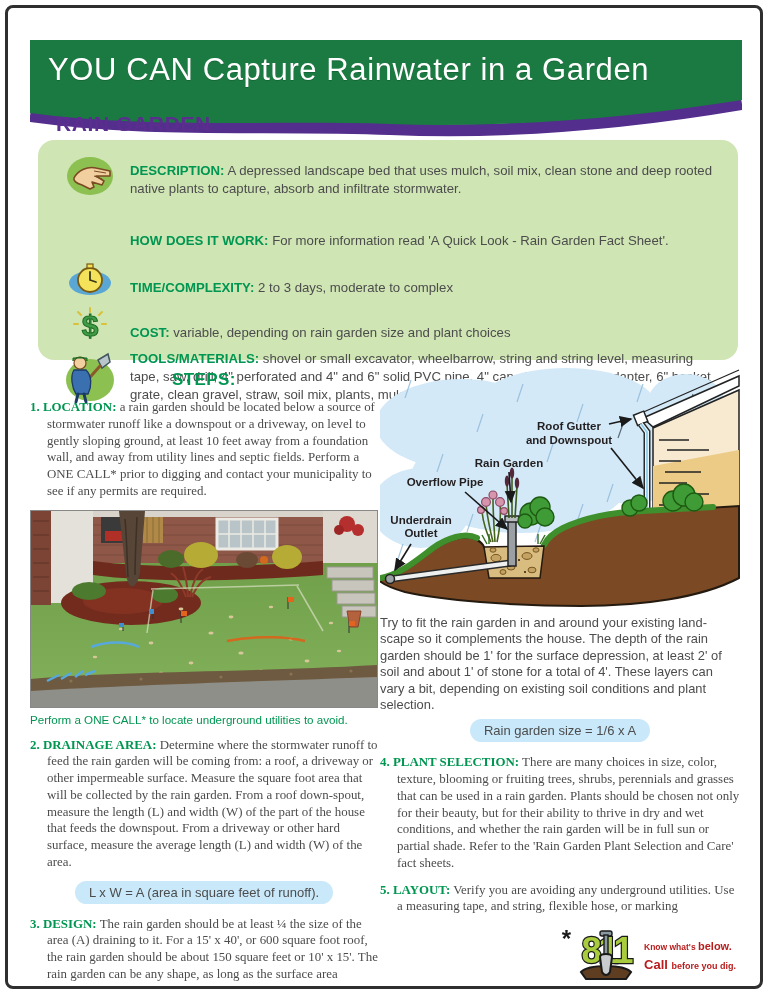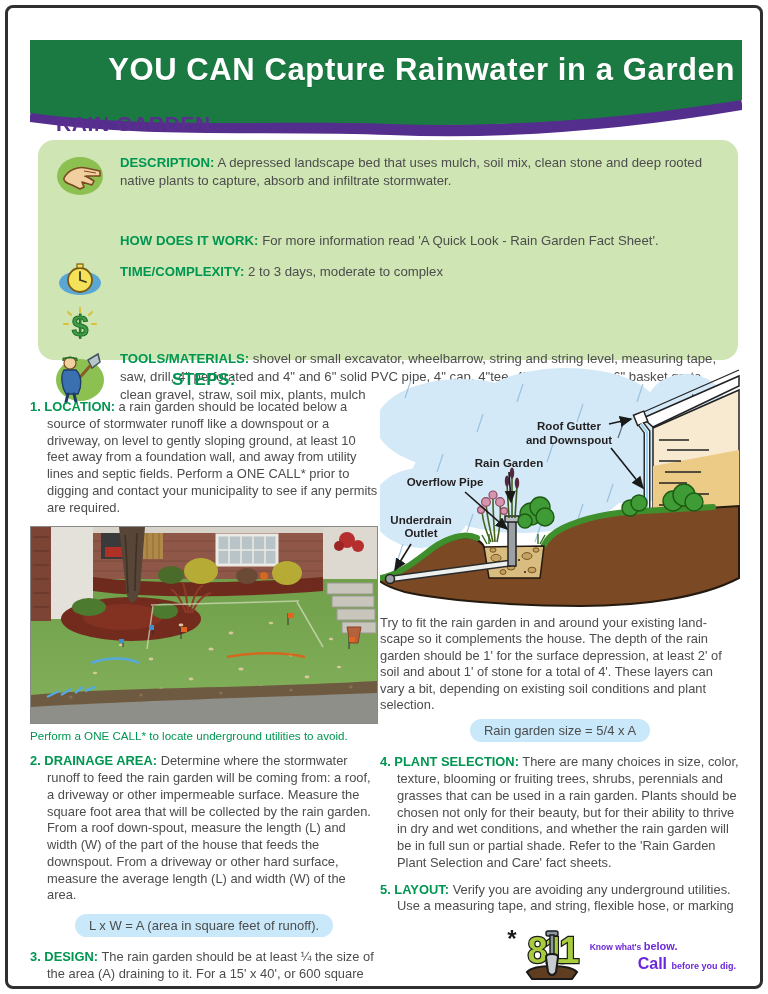--- a/index.html
+++ b/index.html
@@ -6,67 +6,66 @@
   body { width:768px; height:994px; font-family:"Liberation Sans", sans-serif; }
   .page {
     position:relative; box-sizing:border-box;
     width:758px; height:984px; margin:5px;
     border:3px solid #2f2f2f; border-radius:8px;
     background:#ffffff; overflow:hidden;
   }
   
   .banner-svg { position:absolute; left:22px; top:30px; }
   .banner-title {
-    position:absolute; left:47px; top:44px; width:680px;
-    font-size:31px; font-weight:700; color:#ffffff;
+    position:absolute; left:40px; top:44px; width:680px;
+    font-size:31px; font-weight:400; color:#ffffff;
     letter-spacing:0.6px; white-space:nowrap;
     text-shadow:0 1px 0 rgba(0,0,0,0.15);
-    text-align:right;
   }
   .subtitle {
     position:absolute; left:48px; top:104px;
     font-size:21px; font-weight:800; color:#5b2d8f; letter-spacing:0.6px;
   }
   
   .info-box {
     position:absolute; left:30px; top:132px; width:700px; height:220px;
     background:#cfe5b4; border-radius:16px; box-sizing:border-box; padding-top:4px;
   }
-  .info-row { display:flex; padding:0 18px 0 2px; }
+  .info-row { display:flex; padding:0 18px 0 12px;align-items:flex-end; }
   .info-icon { flex:0 0 80px; display:flex; justify-content:center; align-items:flex-start; }
   .info-text { font-size:13.2px; line-height:1.36; color:#4c4c4c; }
   .info-label { color:#009651; font-weight:bold; }
   
   .col-left  { position:absolute; left:22px; top:358px; width:348px; }
   .col-right { position:absolute; left:372px; top:358px; width:360px; }
   .steps-heading {
     text-align:center; color:#009651; font-weight:bold;
     font-size:17px; letter-spacing:0.4px; margin:4px 0 9px 0;
   }
   .step {
     font-size:12.9px; line-height:1.3; color:#4c4c4c;
-    padding-left:17px; text-indent:-17px; margin:0 0 10px 0;
+    padding-left:17px; text-indent:-17px; margin:0 0 10px 0;font-family:Liberation Serif, serif;
   }
   .step-label { color:#009651; font-weight:bold; }
   .para { font-size:12.9px; line-height:1.27; color:#4c4c4c; margin:7px 0 0 0; }
   .photo-svg { display:block; margin-top:2px; border:1px solid #888; }
   .photo-caption { color:#009651; font-size:11.6px; text-align:left; margin:5px 0 11px 0; }
   .pill {
     background:#c9e9fb; color:#4c4c4c; font-size:13px;
     border-radius:14px; padding:4px 14px; width:fit-content; margin:6px auto 12px auto;
   }
   .diagram-svg { display:block; }
   .dlabel { font-size:11.5px; font-weight:bold; fill:#231f20; }
   
   .logo-row { display:flex; justify-content:flex-end; align-items:flex-start; margin-top:2px; padding-right:4px; }
   .asterisk { font-size:24px; font-weight:bold; color:#1a1a1a; margin:0 2px 0 0; line-height:1; }
-  .logo-text { margin-left:5px; margin-top:9px; line-height:1.15; color:#6d28d9; white-space:nowrap; }
+  .logo-text { margin-left:5px; margin-top:9px; line-height:1.15; color:#b91c1c; white-space:nowrap; }
   .lt-a { font-size:8.5px; font-weight:bold; }
   .lt-b { font-size:11px; font-weight:800; }
-  .lt-c { font-size:16px; font-weight:800;margin-left:48px; }
+  .lt-c { font-size:13px; font-weight:800; }
   .lt-d { font-size:9px; font-weight:bold; }
 </style>
 </head>
 <body>
 
 <div class="page">
 
   <svg class="banner-svg" width="712" height="100" viewBox="0 0 712 100">
     <path d="M0,78 C120,95 240,86 360,91 C480,96 600,85 712,66" stroke="#542e8c" stroke-width="12" fill="none"></path>
     <path d="M0,2 L712,2 L712,62 C600,80 480,90 360,86 C240,82 120,91 0,75 Z" fill="#1b7a41"></path>
@@ -114,20 +113,24 @@
     </div>
 
     <div class="info-row" style="margin-top:9px;">
       <div class="info-icon">
         <svg width="40" height="36" viewBox="0 0 40 36">
           <g stroke="#d9c13a" stroke-width="2" stroke-linecap="round">
             <path d="M20,2 L20,6 M8,6 L11,9 M32,6 L29,9 M4,18 L8,18 M36,18 L32,18"></path>
           </g>
           <text x="20" y="30" text-anchor="middle" font-size="30" font-weight="bold" fill="#3f9b45" stroke="#1d6b24" stroke-width="1">$</text>
         </svg>
+      </div>
+      <div class="info-text">
+        <span class="info-label">COST:</span>
+        <span>variable, depending on rain garden size and plant choices</span>
       </div>
     </div>
 
     <div class="info-row" style="margin-top:8px;">
       <div class="info-icon">
         <svg width="52" height="54" viewBox="0 0 52 54">
           <ellipse cx="26" cy="30" rx="24" ry="21" fill="#8cc051"></ellipse>
           <path d="M34,10 L44,4 L46,12 L38,18 Z" fill="#b9c6cc" stroke="#44565e" stroke-width="1.5"></path>
           <path d="M36,16 L20,34" stroke="#8a5a2a" stroke-width="3" stroke-linecap="round"></path>
           <circle cx="16" cy="13" r="6" fill="#f2cf9e" stroke="#7a4a22" stroke-width="1.2"></circle>
@@ -418,21 +421,21 @@
       <path d="M128,106 L130,136" stroke="#1a1a1a" stroke-width="1.6" marker-end="url(#arr)" fill="none"></path>
       <text class="dlabel" x="64" y="120" text-anchor="middle">Overflow Pipe</text>
       <path d="M84,126 L126,163" stroke="#1a1a1a" stroke-width="1.6" marker-end="url(#arr)" fill="none"></path>
       <text class="dlabel" x="40" y="158" text-anchor="middle">Underdrain</text>
       <text class="dlabel" x="40" y="171" text-anchor="middle">Outlet</text>
       <path d="M30,178 L14,204" stroke="#1a1a1a" stroke-width="1.6" marker-end="url(#arr)" fill="none"></path>
     </svg>
 
     <p class="para">Try to fit the rain garden in and around your existing land-scape so it complements the house. The depth of the rain garden should be 1' for the surface depression, at least 2' of soil and about 1' of stone for a total of 4'.  These layers can vary a bit, depending on existing soil conditions and plant selection.</p>
 
-    <div class="pill">Rain garden size = 5/4 x A</div>
+    <div class="pill">Rain garden size = 1/6 x A</div>
 
     <p class="step"><span class="step-label"><span>4.</span> <span>PLANT SELECTION:</span></span> <span>There are many choices in size, color, texture, blooming or fruiting trees, shrubs, perennials and grasses that can be used in a rain garden.  Plants should be chosen not only for their beauty, but for their ability to thrive in dry and wet conditions, and whether the rain garden will be in full sun or partial shade.  Refer to the 'Rain Garden Plant Selection and Care' fact sheets.</span></p>
 
     <p class="step" style="margin-bottom:12px;"><span class="step-label"><span>5.</span> <span>LAYOUT:</span></span> <span>Verify you are avoiding any underground utilities. Use a measuring tape, and string, flexible hose, or marking</span></p>
 
     <div class="logo-row">
       <span class="asterisk">*</span>
       <svg width="66" height="54" viewBox="0 0 66 54">
         <path d="M8,45 C16,37 50,37 58,45 L53,52 L13,52 Z" fill="#5f3d20" stroke="#1a1a1a" stroke-width="2"></path>
         <text x="33" y="36" text-anchor="middle" font-size="36" font-weight="bold" fill="#a8cc3d" stroke="#1a1a1a" stroke-width="2.4" paint-order="stroke" letter-spacing="-3" font-family="Liberation Sans, sans-serif">811</text>

